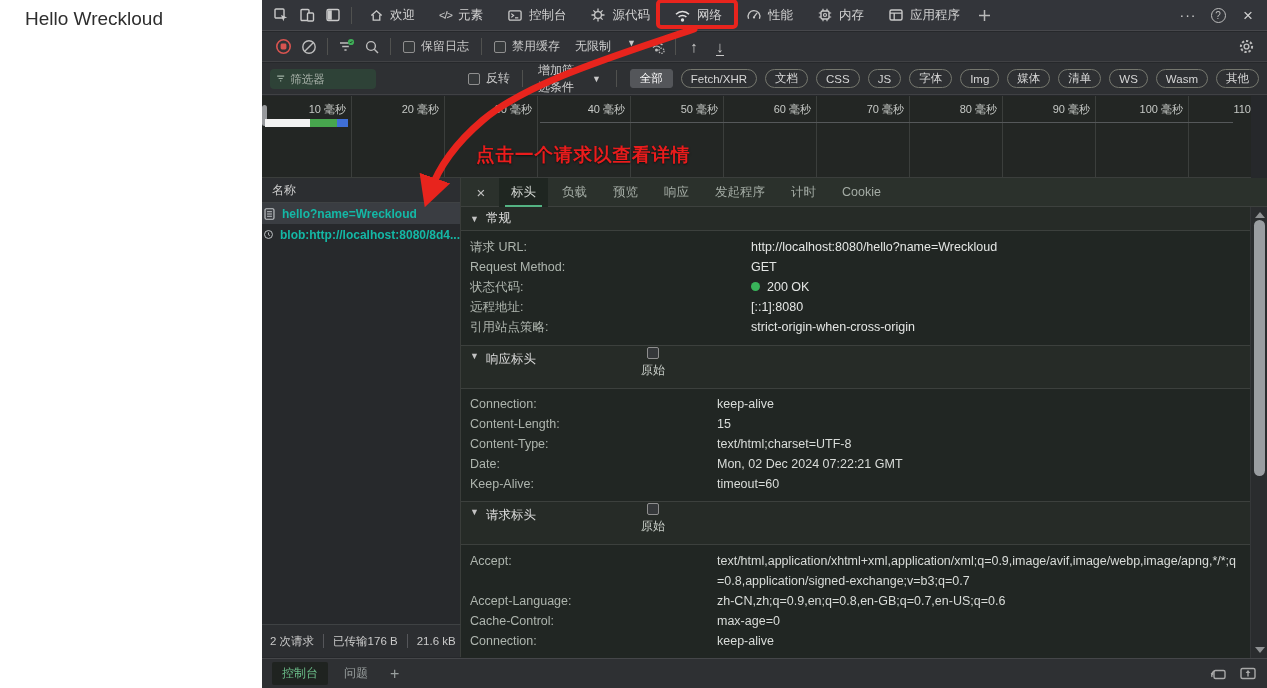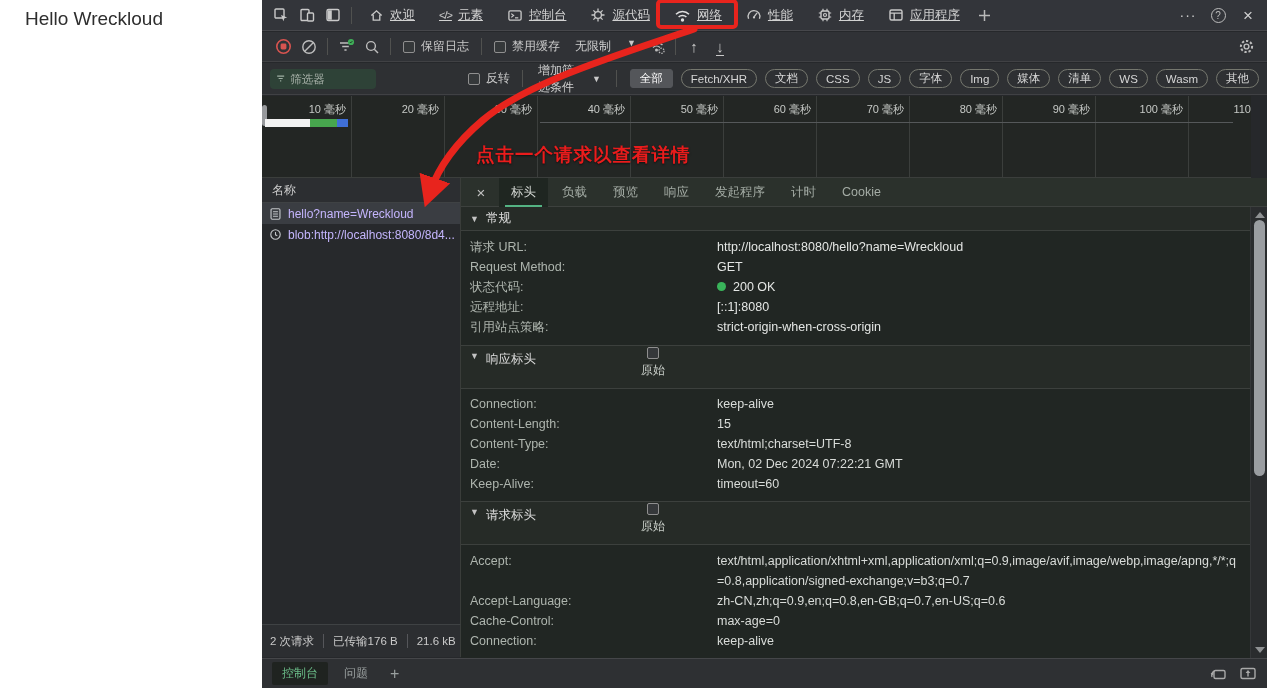--- a/index.html
+++ b/index.html
@@ -14,21 +14,21 @@
 
   
   .devtools { position:absolute; left:262px; top:0; width:1005px; height:688px; background:#26282b; }
 
   
   .main-toolbar { position:absolute; top:0; left:0; right:0; height:31px; background:#33353a;
                   border-bottom:1px solid #46474b; display:flex; align-items:center; padding:0 6px; }
   .tbtn { width:26px; height:24px; display:flex; align-items:center; justify-content:center; flex:none; }
   .vdiv { width:1px; height:17px; background:#50514f; margin:0 5px; flex:none; }
   .ptab { display:flex; align-items:center; gap:6px; padding:0 12px; height:30px; font-size:12.5px;
-          color:#d2d2d2; position:relative; flex:none; white-space:nowrap;text-decoration:underline; }
+          color:#d2d2d2; position:relative; flex:none; white-space:nowrap; }
   .ptab .code { font-size:11px; letter-spacing:-1px; color:#c9c9c9; }
   .tab-underline { position:absolute; left:10px; right:10px; bottom:1px; height:3px; background:#4e82e0; border-radius:1px; }
   .red-box { position:absolute; left:-6px; right:-4px; top:-1px; bottom:1px; border:4px solid #e8241d; border-radius:5px; pointer-events:none; }
   .mt-right { margin-left:auto; display:flex; align-items:center; gap:4px; }
   .more-dots { font-size:14px; letter-spacing:1px; color:#c9c9c9; }
   .help-circle { width:15px; height:15px; border:1.5px solid #bdbdbd; border-radius:50%; display:flex;
                  align-items:center; justify-content:center; font-size:10px; color:#bdbdbd; }
   .close-x { font-size:17px; color:#d0d0d0; line-height:1; }
 
   
@@ -64,22 +64,22 @@
   .tl-handle { position:absolute; left:0; top:9px; width:5px; height:21px; background:#97999c; border-radius:3px; }
   .ov-seg { position:absolute; top:23px; height:8px; }
   .ov-white { left:3px; width:45px; background:#f2f2f2; }
   .ov-green { left:48px; width:27px; background:#47a64e; }
   .ov-blue  { left:75px; width:11px; background:#3f6fd7; }
 
   
   .req-list { position:absolute; left:0; top:178px; width:199px; bottom:63px; background:#27292c; border-right:1px solid #3a3d3a; }
   .list-header { height:25px; line-height:24px; padding-left:10px; background:#2c2e31; border-bottom:1px solid #3f4244;
                  color:#cdcdcd; font-size:12px; }
-  .req-row { height:21px; display:flex; align-items:center; gap:6px; padding-left:7px; font-size:12px;
-             color:#c4b5fd; white-space:nowrap; overflow:hidden; }
+  .req-row { height:21px; display:flex; align-items:center; gap:6px; padding-left:1px; font-size:12px;
+             color:#14b8a6; white-space:nowrap; overflow:hidden;font-weight:bold; }
   .req-row.selected { background:#3a3d42; }
 
   
   .status-bar { position:absolute; left:0; top:624px; width:199px; height:33px; background:#2c2e31;
                 border-top:1px solid #3f4244; border-right:1px solid #3a3d3a; display:flex; align-items:center;
                 gap:9px; padding-left:8px; font-size:11.5px; color:#cacaca; white-space:nowrap; }
   .sdiv { width:1px; height:14px; background:#55565a; }
 
   
   .details { position:absolute; left:199px; top:178px; right:0; bottom:30px; background:#212623; }
@@ -97,21 +97,21 @@
            border-bottom:1px solid #3c403d; color:#dcdcdc; font-size:12.5px; }
   .sec-h.raw { height:44px; align-items:flex-start; padding-top:5px; position:relative; border-top:1px solid #3c403d; }
   .tri { font-size:9px; color:#c3c3c3; }
   .raw-block { position:absolute; left:180px; top:1px; display:flex; flex-direction:column; align-items:center; gap:3px; }
   .raw-label { color:#c9cfc9; font-size:12px; }
   .rows { padding:6px 0 8px; }
   .rows.resp { padding:5px 0 7px; }
   .kv { display:flex; padding-left:9px; line-height:20px; font-size:12.5px; }
   .k { width:247px; flex:none; color:#aeb5ae; }
   .v { flex:1; color:#d9dcd9; word-break:break-all; padding-right:8px; }
-  .v.bright { color:#e4e6e4; }
+  .v.bright { color:#e4e6e4;margin-left:34px; }
   .dot { display:inline-block; width:9px; height:9px; border-radius:50%; background:#39b45a; margin-right:7px; }
 
   
   .scrollbar { position:absolute; right:0; top:207px; bottom:30px; width:17px; background:#2a2c2e; border-left:1px solid #353739; }
   .sb-up, .sb-down { position:absolute; left:4px; width:0; height:0; border-left:5px solid transparent; border-right:5px solid transparent; }
   .sb-up { top:5px; border-bottom:6px solid #8f9193; }
   .sb-down { bottom:5px; border-top:6px solid #8f9193; }
   .sb-thumb { position:absolute; left:3px; top:13px; width:11px; height:256px; background:#9a9da1; border-radius:6px; }
 
   

